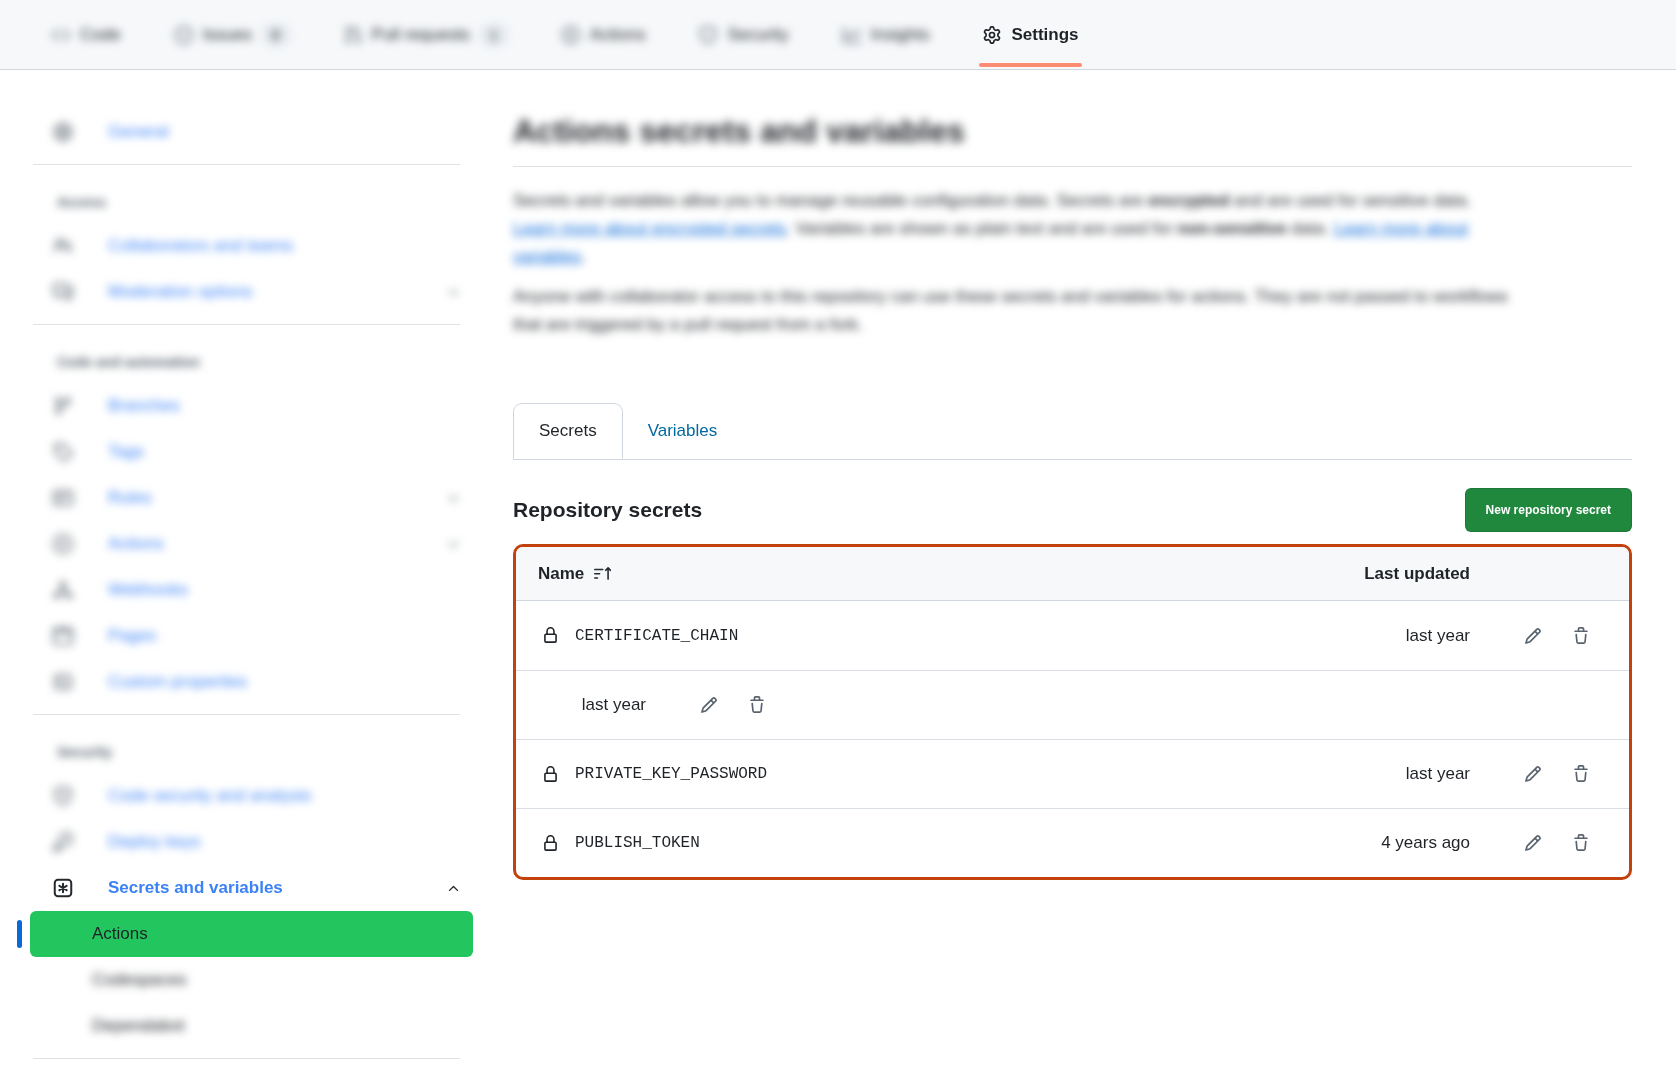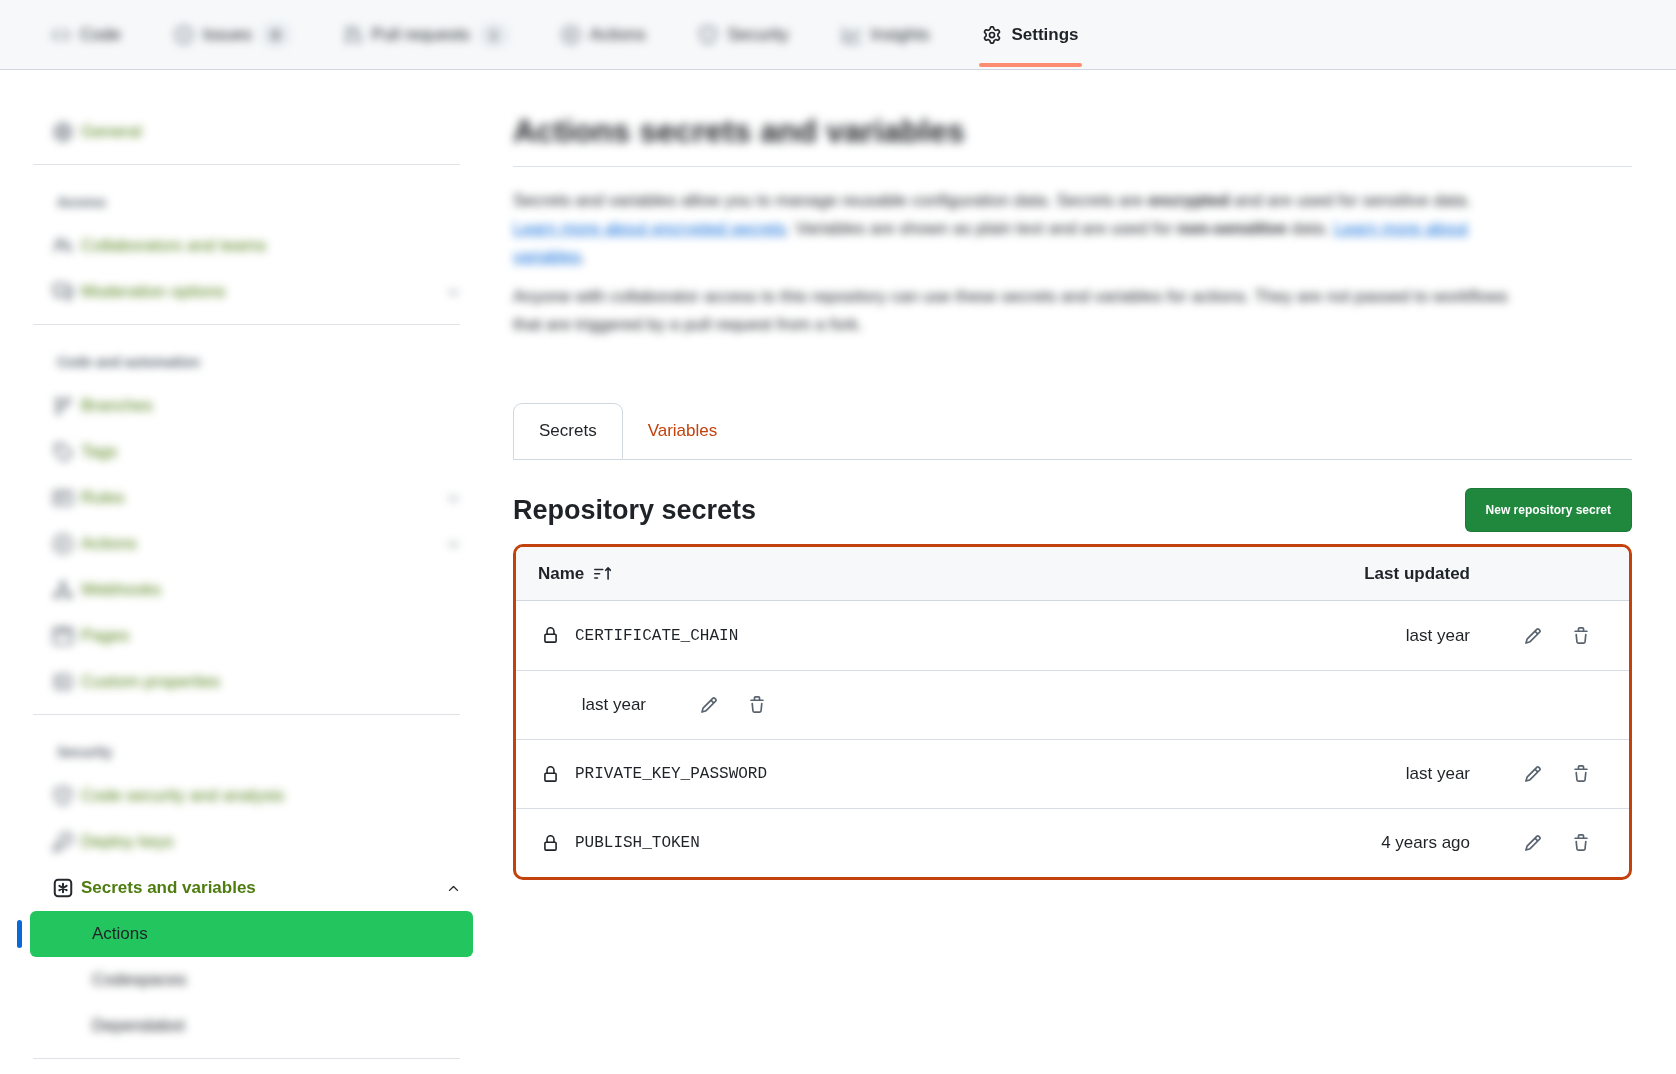--- a/index.html
+++ b/index.html
@@ -34,23 +34,23 @@
     background:#e3e8ed; border-radius:2em; padding:1px 10px;
     font-size:14px; line-height:20px; color:#1f2328;
   }
 
   
   .layout { display:flex; align-items:flex-start; height:1004px; }
 
   
   .sidebar { width:482px; flex:none; padding:39px 9px 0 30px; }
   .side-item {
-    display:flex; align-items:center; gap:8px;
+    display:flex; align-items:center; gap:35px;
     padding:11px 12px 11px 23px; border-radius:6px;
-    font-size:17px; line-height:24px; color:#4d7c0f; cursor:pointer; position:relative;
+    font-size:17px; line-height:24px; color:#3b82f6; cursor:pointer; position:relative;
   }
   .side-item .ic { width:20px; height:20px; color:#59636e; }
   .side-item .chev { margin-left:auto; width:15px; height:15px; color:#59636e; }
   .side-item.strong { font-weight:600; }
   .side-item.strong .ic { color:#24292f; }
   .side-sub {
     padding:11px 12px 11px 62px; border-radius:6px;
     font-size:17px; line-height:24px; color:#1f2328; cursor:pointer; position:relative;
   }
   .side-sub.selected { background:#22c55e; }
@@ -70,30 +70,30 @@
   .main h1 { margin:0; font-size:32px; line-height:38px; font-weight:600; }
   hr.title-div { border:0; border-top:1px solid #dde2e7; margin:16px 0 0 0; }
   p.intro { margin:20px 0 0 0; max-width:1005px; font-size:17px; line-height:28px; }
   p.intro + p.intro { margin-top:12px; }
   p.intro a { color:#0969da; text-decoration:underline; cursor:pointer; }
   p.intro strong { font-weight:700; }
 
   .tabnav { margin-top:64px; display:flex; align-items:stretch; border-bottom:1px solid #d0d7de; }
   .tab {
     height:56px; display:flex; align-items:center; padding:0 25px;
-    font-size:17px; color:#c2410c; cursor:pointer;
+    font-size:17px; color:#0369a1; cursor:pointer;
   }
   .tab.active {
     background:#fff; color:#1f2328;
     border:1px solid #d0d7de; border-bottom:1px solid #fff;
     margin-bottom:-1px; border-radius:9px 9px 0 0;
   }
 
   .sec-head { margin-top:28px; display:flex; align-items:center; justify-content:space-between; }
-  .sec-head h3 { margin:0; font-size:27px; font-weight:600; }
+  .sec-head h3 { margin:0; font-size:21px; font-weight:600; }
   .btn-green {
     height:44px; padding:0 20px; border:1px solid rgba(27,31,36,.15); border-radius:6px;
     background:#1f883d; color:#fff; font-size:12px; font-weight:600; cursor:pointer;
     font-family:inherit;
   }
 
   .sec-table { margin-top:12px; border:3px solid #c2410c; border-radius:10px; overflow:hidden; }
   .thead {
     display:flex; align-items:center; height:54px; background:#f6f8fa;
     border-bottom:1px solid #d0d7de; font-weight:600; font-size:17px;

